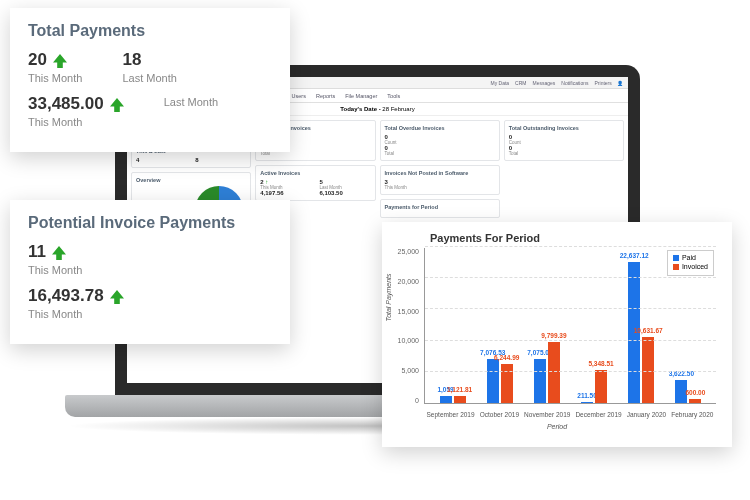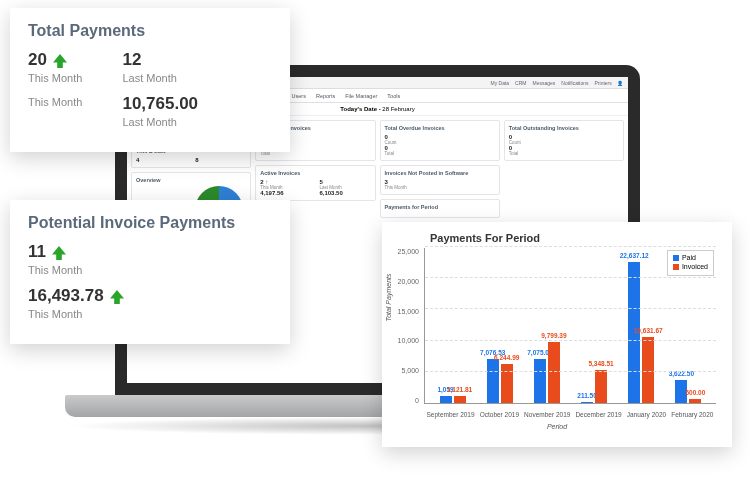--- a/index.html
+++ b/index.html
@@ -206,33 +206,36 @@
       <div class="big">
           <span>20</span>
           <span class="arrow-up"><svg viewBox="0 0 10 10">
               <path d="M5 0 L10 6 L7 6 L7 10 L3 10 L3 6 L0 6 Z" fill="#2aa52a"></path>
             </svg></span>
         </div>
       <div class="sub">This Month</div>
     </div>
     <div class="ccell">
       <div class="big">
-          <span>12</span>
+          <span>18</span>
         </div>
       <div class="sub">Last Month</div>
     </div>
   </div>
   <div class="crow">
     <div class="ccell">
+      <div class="big">
+          <span>33,485.00</span>
+          <span class="arrow-up"><svg viewBox="0 0 10 10">
+              <path d="M5 0 L10 6 L7 6 L7 10 L3 10 L3 6 L0 6 Z" fill="#2aa52a"></path>
+            </svg></span>
+        </div>
       <div class="sub">This Month</div>
     </div>
     <div class="ccell">
-      <div class="big">
-          <span>10,765.00</span>
-        </div>
       <div class="sub">Last Month</div>
     </div>
   </div>
 </div>
 
 <div class="card" id="card2">
   <h2>Potential Invoice Payments</h2>
   <div class="crow">
     <div class="ccell">
       <div class="big">

